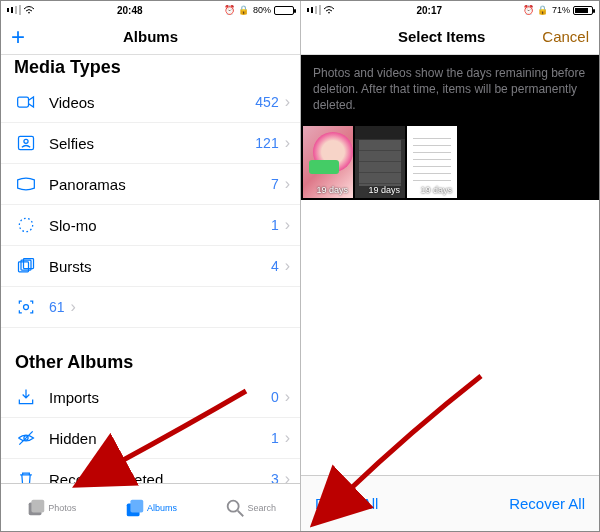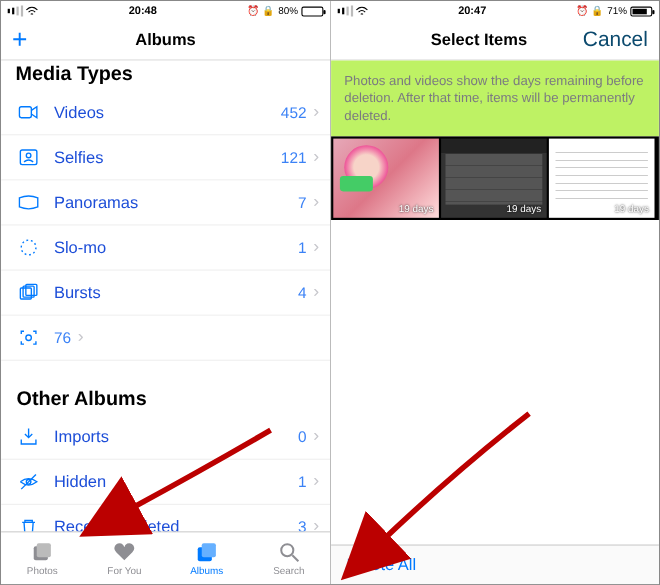--- a/index.html
+++ b/index.html
@@ -15,45 +15,45 @@
   .sb-right { display: flex; align-items: center; gap: 3px; font-size: 9px; }
   .sig-bar { display:inline-block; width:2px; background:#000; margin-right:1px; }
   .sig-bar.off { background:#bbb; }
   .battery { width: 20px; height: 9px; border: 1px solid #000; border-radius: 2px; position: relative; display: inline-block; }
   .battery::after { content:""; position:absolute; right:-3px; top:2px; width:2px; height:4px; background:#000; border-radius:1px; }
   .battery .fill { position:absolute; left:1px; top:1px; bottom:1px; background:#000; }
 
   .navbar { height: 36px; border-bottom: 1px solid #ddd; display: flex; align-items: center; padding: 0 10px; }
   .navtitle { flex: 1; text-align: center; font-weight: 700; font-size: 15px; color: #000; }
   .plus { color: #007aff; font-size: 24px; font-weight: 300; width: 20px; }
-  .cancel { color: #0c4a6e; font-size: 19px; margin-left: 20px; }
+  .cancel { color: #a16207; font-size: 15px; margin-left: 20px; }
 
   .section-title { font-size: 18px; font-weight: 700; padding: 8px 14px 4px; color:#000; }
   .clipped { margin-top: -6px; padding-left: 13px; }
 
   .list { }
   .row { display: flex; align-items: center; padding: 9px 10px 9px 14px; border-bottom: 1px solid #efefef; }
   .row .icon { width: 22px; height: 22px; display:flex; align-items:center; justify-content:center; color:#007aff; margin-right: 12px; }
   .row .icon svg { width:20px; height:20px; stroke:#007aff; fill:none; stroke-width:1.5; }
-  .row .label { flex: 1; color: #1d4ed8; font-size: 15px; }
+  .row .label { flex: 1; color: #000000; font-size: 15px; }
   .row .count { color: #3b82f6; font-size: 14px; margin-right: 6px; }
   .row .chev { color: #c7c7cc; font-size: 16px; }
 
   .tabbar { height: 48px; border-top: 1px solid #ccc; display: flex; }
-  .tab { flex: 1; display:flex; flex-direction:column; align-items:center; justify-content:center; gap:1px; color:#8e8e93; font-size:9px; }
+  .tab { flex: 1; display:flex; flex-direction:row; align-items:center; justify-content:center; gap:1px; color:#8e8e93; font-size:9px; }
   .tab.active { color:#007aff; }
   .tab .ticon { width:22px; height:22px; }
   .tab .ticon svg { width:22px; height:22px; }
 
-  .info-banner { background:#bef264; color:#7b7b80; font-size:12px; padding:10px 12px; line-height:1.35; }
+  .info-banner { background:#000000; color:#7b7b80; font-size:12px; padding:10px 12px; line-height:1.35; }
   .thumbs { display:flex; gap:2px; padding:2px; background:#000; }
-  .thumb { width: 96px; height: 72px; position:relative; background:#777; overflow:hidden; }
+  .thumb { width: 50px; height: 72px; position:relative; background:#777; overflow:hidden; }
   .thumb .days { position:absolute; bottom:3px; right:5px; color:#fff; font-size:9px; text-shadow:0 0 2px #000; }
 
-  .bottombar { position:absolute; bottom:0; left:0; right:0; height: 36px; border-top:1px solid #ccc; display:flex; align-items:center; padding:0 14px; justify-content:space-between; background:#fafafa; }
+  .bottombar { position:absolute; bottom:0; left:0; right:0; height: 56px; border-top:1px solid #ccc; display:flex; align-items:center; padding:0 14px; justify-content:space-between; background:#fafafa; }
   .bbtn { color:#007aff; font-size:15px; }
 
   
   .t1 { background: linear-gradient(135deg,#e6a8b8 0%, #d78 50%, #fdd 100%); }
   .t1::before{content:"";position:absolute;left:10px;top:6px;width:40px;height:40px;border-radius:50%;background:radial-gradient(circle,#f7d4c8 40%,#e59 70%);} 
   .t1::after{content:"";position:absolute;left:6px;top:34px;width:30px;height:14px;background:#4c6;border-radius:3px;}
   .t2 { background: linear-gradient(#222 0%, #222 18%, #333 18%, #333 100%); }
   .t2::before{content:"";position:absolute;top:14px;left:4px;right:4px;bottom:12px;background:
     repeating-linear-gradient(#555 0 10px,#444 10px 11px);}    
   .t3 { background:#fff; }
@@ -154,21 +154,21 @@
           <span class="count">4</span>
           <span class="chev">›</span>
         </div>
         <div class="row">
           <span class="icon">
               <svg viewBox="0 0 24 24">
                 <path d="M4 8V5H7 M17 5H20V8 M20 16V19H17 M7 19H4V16"></path>
                 <circle cx="12" cy="12" r="3"></circle>
               </svg>
             </span>
-          <span class="count">76</span>
+          <span class="count">61</span>
           <span class="chev">›</span>
         </div>
       </div>
 
       <div class="section-title" style="margin-top:16px">Other Albums</div>
       <div class="list">
         <div class="row">
           <span class="icon">
               <svg viewBox="0 0 24 24">
                 <path d="M12 3 V13 M8 9 L12 13 L16 9 M4 15 V20 H20 V15"></path>
@@ -203,26 +203,20 @@
       </div>
     </div>
 
     <div class="tabbar">
       <div class="tab">
         <span class="ticon"><svg viewBox="0 0 24 24" fill="#8e8e93">
               <rect x="4" y="6" width="14" height="14" rx="2"></rect>
               <rect x="7" y="3" width="14" height="14" rx="2" fill="#bbb"></rect>
             </svg></span>
         <span>Photos</span>
-      </div>
-      <div class="tab">
-        <span class="ticon"><svg viewBox="0 0 24 24" fill="#8e8e93">
-              <path d="M12 20 L4 12 A5 5 0 1 1 12 7 A5 5 0 1 1 20 12 Z"></path>
-            </svg></span>
-        <span>For You</span>
       </div>
       <div class="tab active">
         <span class="ticon"><svg viewBox="0 0 24 24" fill="#007aff">
               <rect x="3" y="7" width="14" height="14" rx="2"></rect>
               <rect x="7" y="3" width="14" height="14" rx="2" fill="#66b0ff"></rect>
             </svg></span>
         <span>Albums</span>
       </div>
       <div class="tab">
         <span class="ticon"><svg viewBox="0 0 24 24" fill="none" stroke="#8e8e93" stroke-width="2">
@@ -249,21 +243,21 @@
     <div class="statusbar">
       <div class="sb-left">
         <span class="sig-bar" style="height:4px"></span>
           <span class="sig-bar" style="height:6px"></span>
           <span class="sig-bar off" style="height:8px"></span>
           <span class="sig-bar off" style="height:10px"></span>
         <svg width="12" height="9" viewBox="0 0 12 9">
             <path d="M1 3 Q6 -2 11 3 M3 5 Q6 2 9 5 M5 7 Q6 6 7 7" stroke="#000" fill="none" stroke-width="1"></path>
           </svg>
       </div>
-      <div class="sb-mid">20:47</div>
+      <div class="sb-mid">20:17</div>
       <div class="sb-right">
         <span>⏰</span>
         <span>🔒</span>
         <span>71%</span>
         <span class="battery">
             <span class="fill" style="width:71%"></span>
           </span>
       </div>
     </div>
 
@@ -282,20 +276,21 @@
       <div class="thumb t2">
           <span class="days">19 days</span>
         </div>
       <div class="thumb t3">
           <span class="days">19 days</span>
         </div>
     </div>
 
     <div class="bottombar">
       <span class="bbtn">Delete All</span>
+      <span class="bbtn">Recover All</span>
     </div>
 
     <div class="arrow" style="left:20px; top:370px;">
       <svg width="170" height="140">
           <defs>
             <marker id="ah2" markerWidth="12" markerHeight="12" refX="2" refY="6" orient="auto">
               <path d="M0 0 L12 6 L0 12 Z" fill="#b00"></path>
             </marker>
           </defs>
       <path d="M160 5 Q90 60 25 122" stroke="#b00" stroke-width="5" fill="none" marker-end="url(#ah2)"></path>

